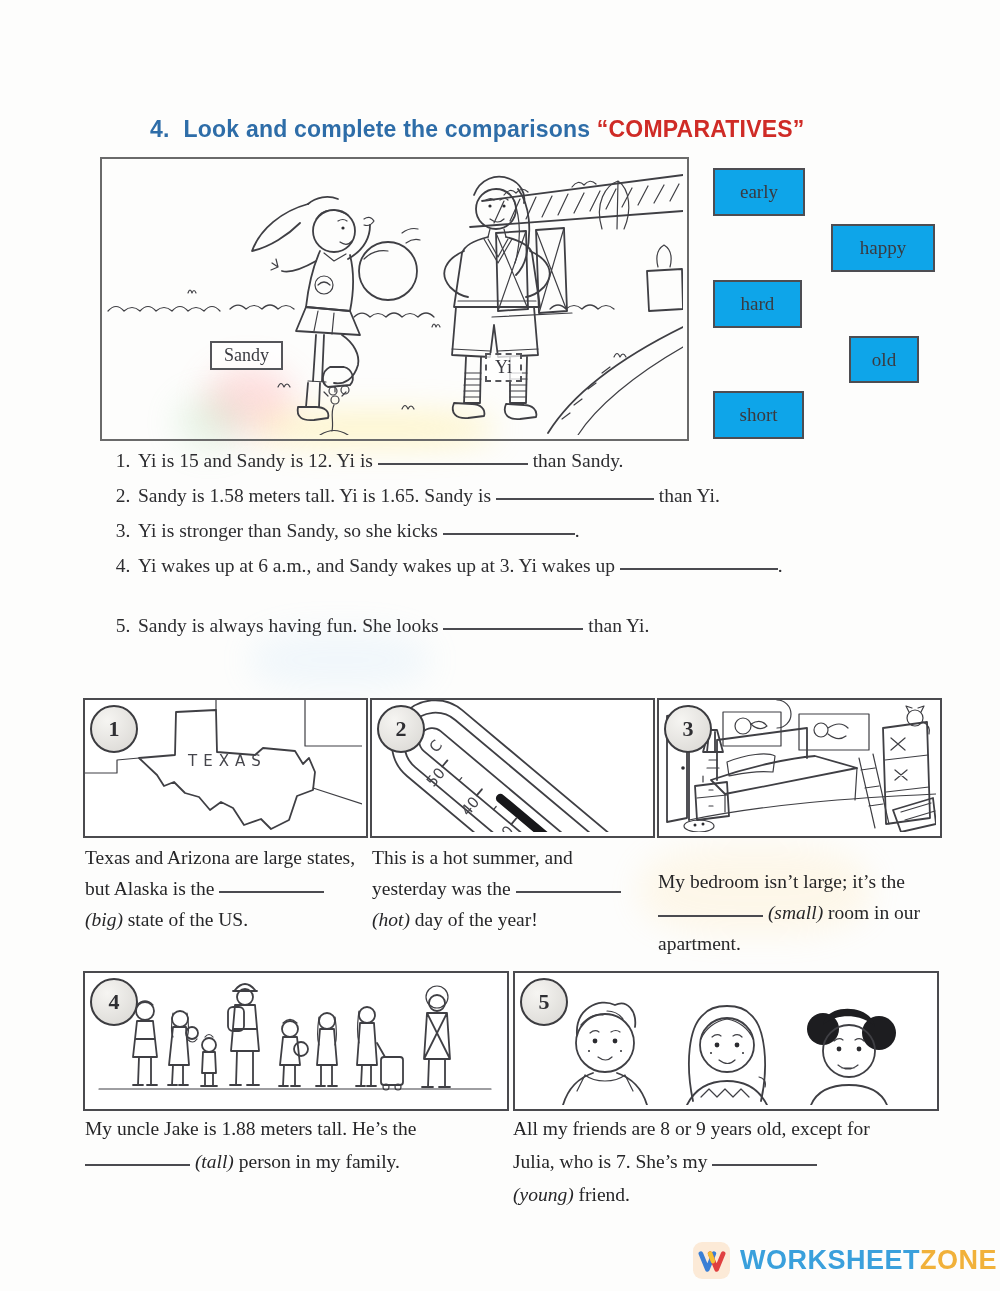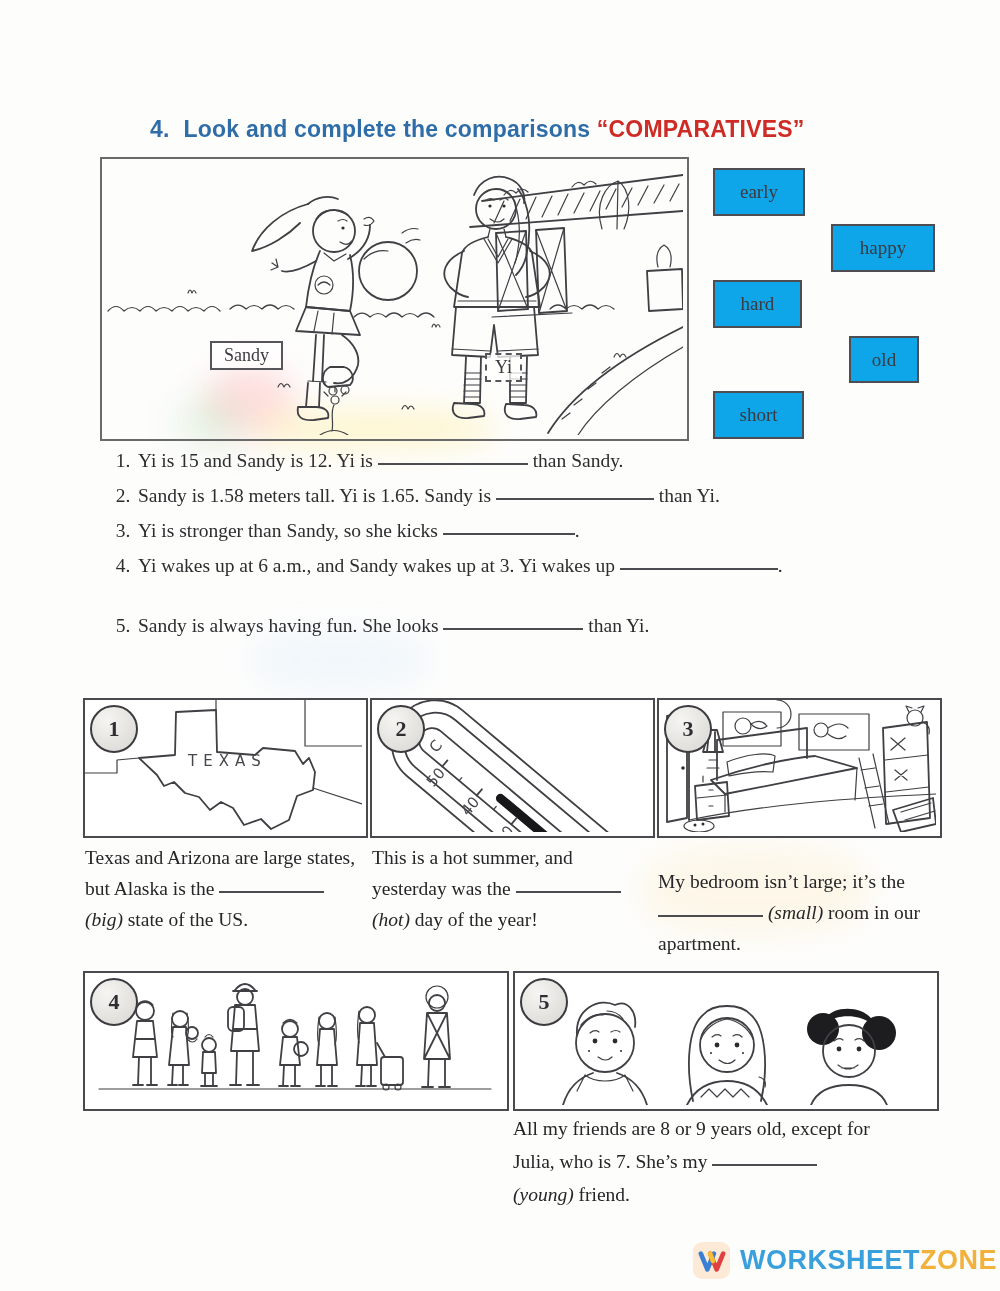--- a/index.html
+++ b/index.html
@@ -363,20 +363,26 @@
       <circle cx="334" cy="78" r="26"></circle>
       <circle cx="324" cy="76" r="2.4" class="dot"></circle>
         <circle cx="344" cy="76" r="2.4" class="dot"></circle>
       <path d="M319,68 q5,-4 9,-1 M340,67 q5,-3 9,1" class="thin"></path>
       <path d="M323,92 q10,8 20,0 M327,95 l12,0" class="thin"></path>
       <path d="M296,132 C302,118 316,112 334,112 C352,112 366,118 372,132"></path>
     </svg>
     <div class="badge">5</div>
   </div>
 
+  <div class="caption" style="left:85px;top:1112px;width:332px;line-height:33px;">
+    <span>My uncle Jake is 1.88 meters tall. He’s the</span>
+    <span class="blank bl105"></span>
+    <em>(tall)</em>
+    <span>person in my family.</span>
+  </div>
   <div class="caption" style="left:513px;top:1112px;width:362px;line-height:33px;">
     <span>All my friends are 8 or 9 years old, except for Julia, who is 7. She’s my</span>
     <span class="blank bl105"></span>
     <em>(young)</em>
     <span>friend.</span>
   </div>
 
   <div id="footer">
     <div id="logo-icon">
       <svg width="30" height="26" viewBox="0 0 32 28">

